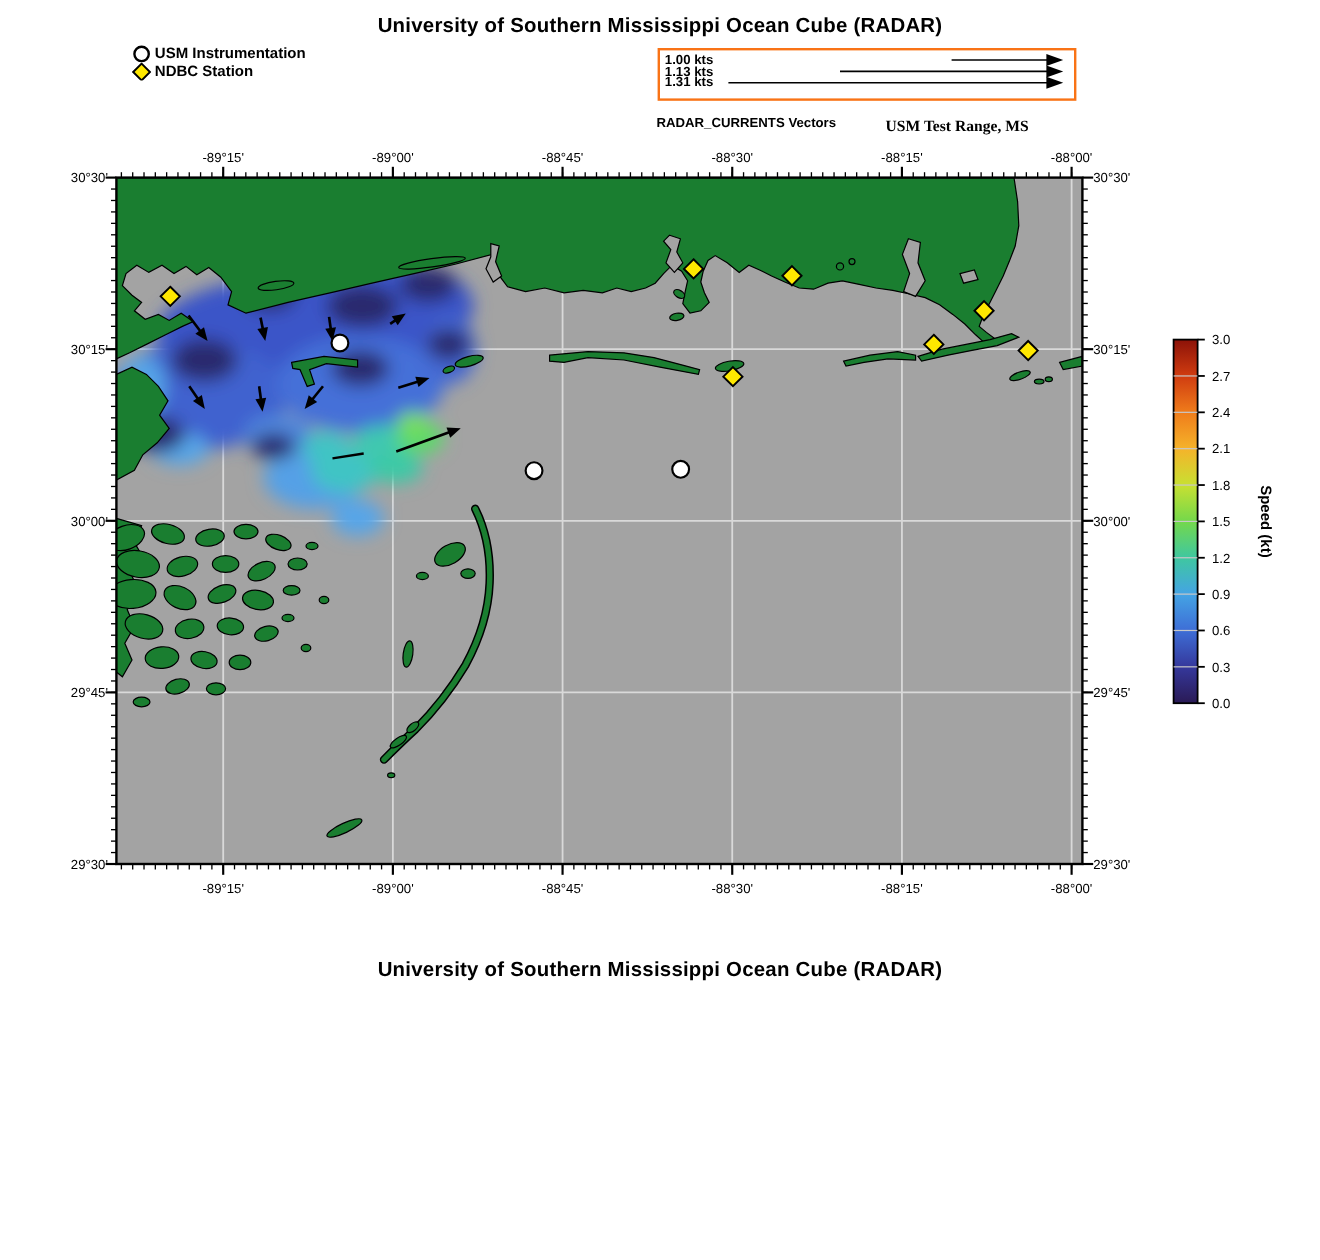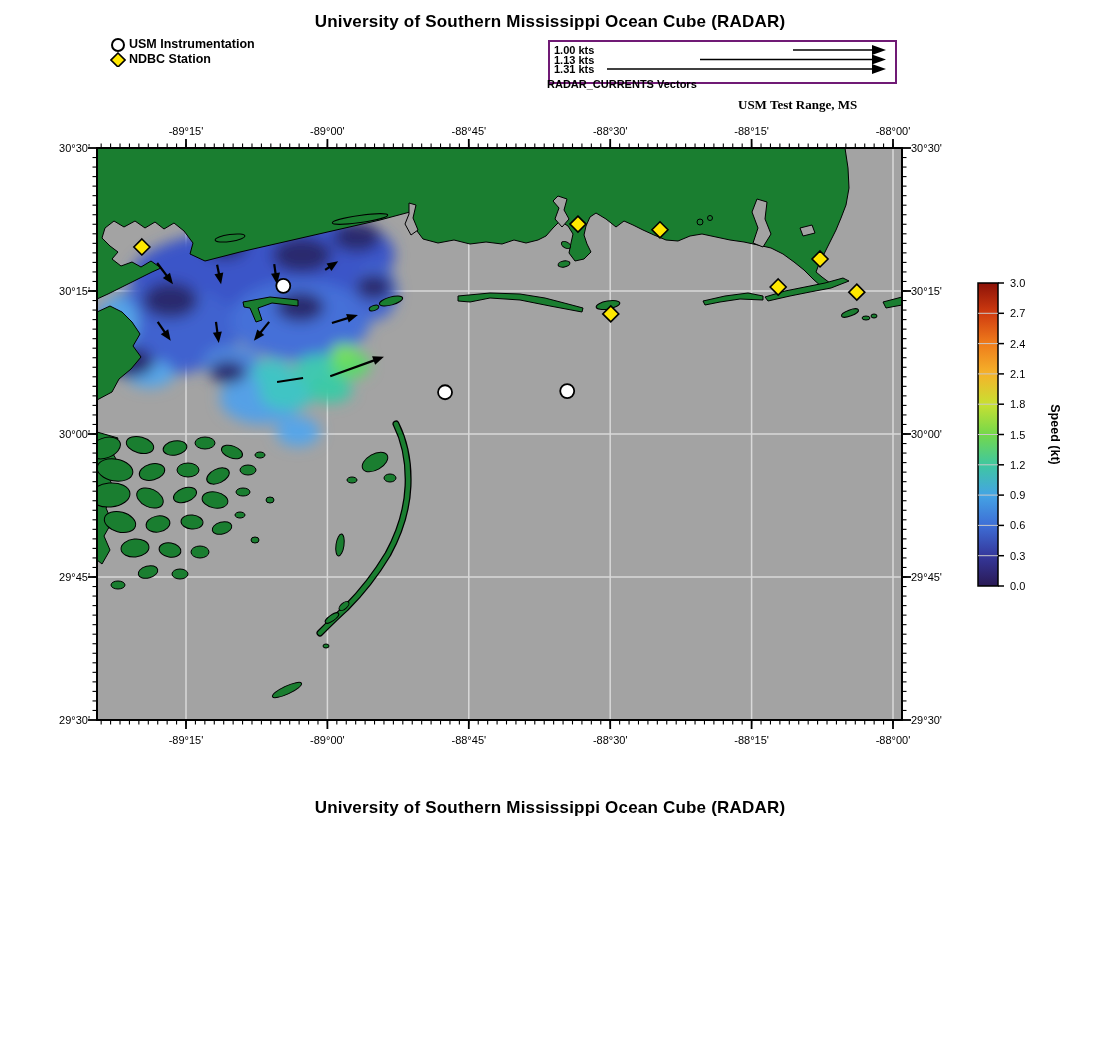--- a/index.html
+++ b/index.html
@@ -11,23 +11,23 @@
   .title-top{top:12px;}
   .title-bottom{top:798px;}
   .subtitle{left:0;width:1000px;text-align:center;top:100px;font-weight:bold;font-size:16px;
             font-family:"Liberation Serif","DejaVu Serif",serif;}
   .range-label{left:738px;width:200px;text-align:left;top:97px;font-weight:bold;font-size:13px;
             font-family:"Liberation Serif","DejaVu Serif",serif;}
   .legend{left:110px;top:37px;}
   .legend-row{display:flex;align-items:center;height:15px;}
   .legend-row svg{display:block;margin-right:3px;}
   .legend-label{font-weight:bold;font-size:12.5px;line-height:15px;white-space:nowrap;}
-  .vs-box{left:548px;top:40px;width:345px;height:40px;border:2px solid #701a75;background:transparent;}
+  .vs-box{left:548px;top:40px;width:345px;height:40px;border:2px solid #f97316;background:transparent;}
   .vs-label{position:absolute;left:4px;font-weight:bold;font-size:11px;line-height:10px;white-space:nowrap;}
-  .vs-caption{left:547px;top:78px;font-weight:bold;font-size:11px;}
+  .vs-caption{left:547px;top:97px;font-weight:bold;font-size:11px;}
 </style>
 </head>
 <body>
 
 <div class="page">
 
   <svg id="plot" width="1100" height="1050" xmlns="http://www.w3.org/2000/svg">
     <defs>
       <linearGradient id="cbg" x1="0" y1="1" x2="0" y2="0">
           <stop offset="0" stop-color="#2a1a55"></stop>

